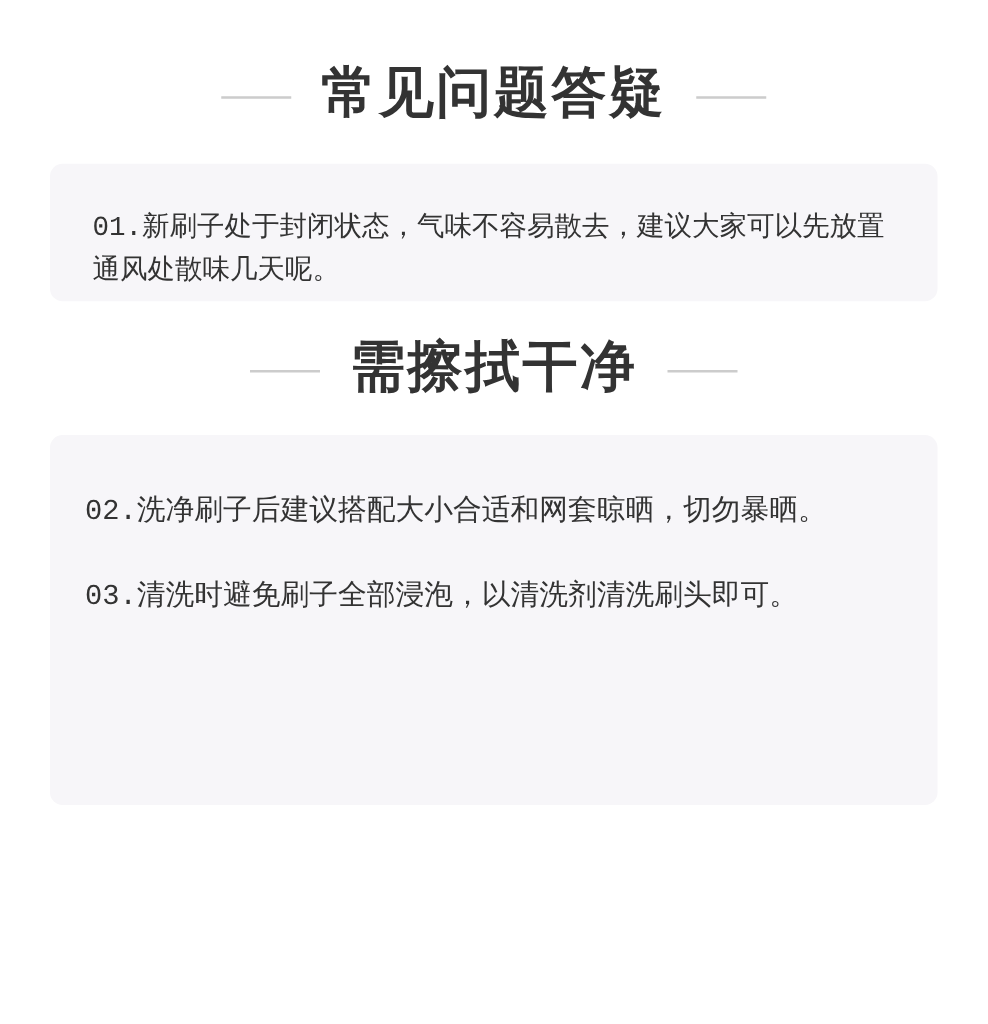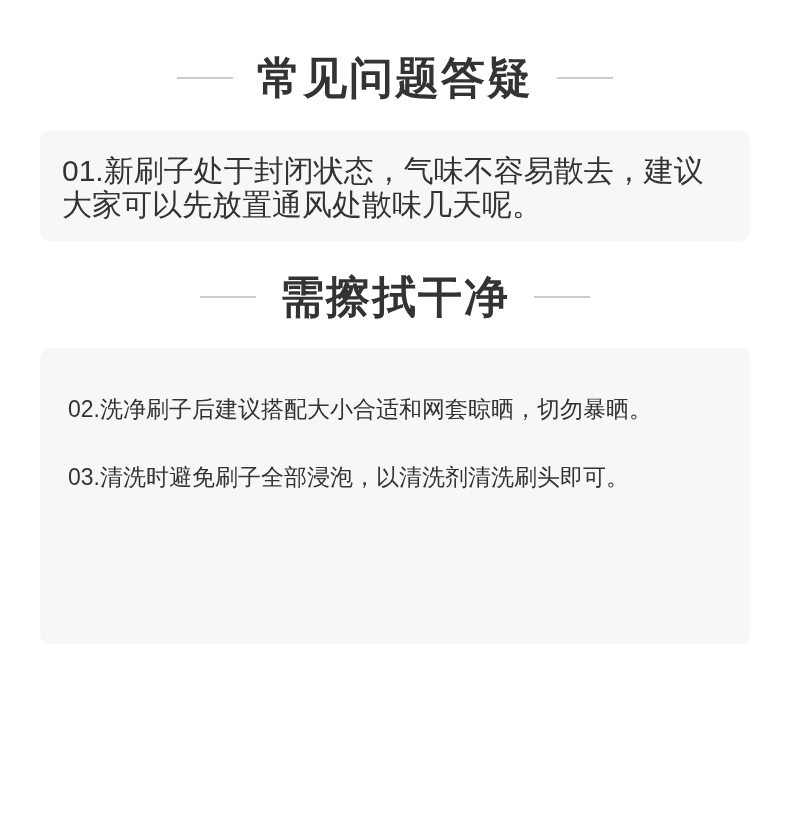--- a/index.html
+++ b/index.html
@@ -5,21 +5,21 @@
   html, body {
     margin: 0;
     padding: 0;
     background: #ffffff;
   }
   .page {
     position: relative;
     width: 790px;
     height: 819px;
     background: #ffffff;
-    font-family: Liberation Sans, sans-serif;
+    font-family: Liberation Mono, monospace;
     color: #333333;
     overflow: hidden;
   }
   .section-title {
     display: flex;
     align-items: center;
     justify-content: center;
     gap: 24px;
     height: 50px;
   }
@@ -45,22 +45,22 @@
     margin-right: 40px;
     background: #f7f6f9;
     border-radius: 10px;
     box-sizing: border-box;
   }
   .card-sm {
     height: 110px;
     padding: 23px 28px 0 22px;
   }
   .card-sm p {
-    margin: 0;
-    font-size: 30px;
+    margin: 12px;
+    font-size: 22px;
     line-height: 34px;
     color: #333333;
   }
   .faq-card-1 { margin-top: 28px; }
   .faq-card-2 { margin-top: 18px; }
 
   .card-lg {
     margin-top: 26px;
     height: 296px;
     padding: 46px 28px 0 28px;

